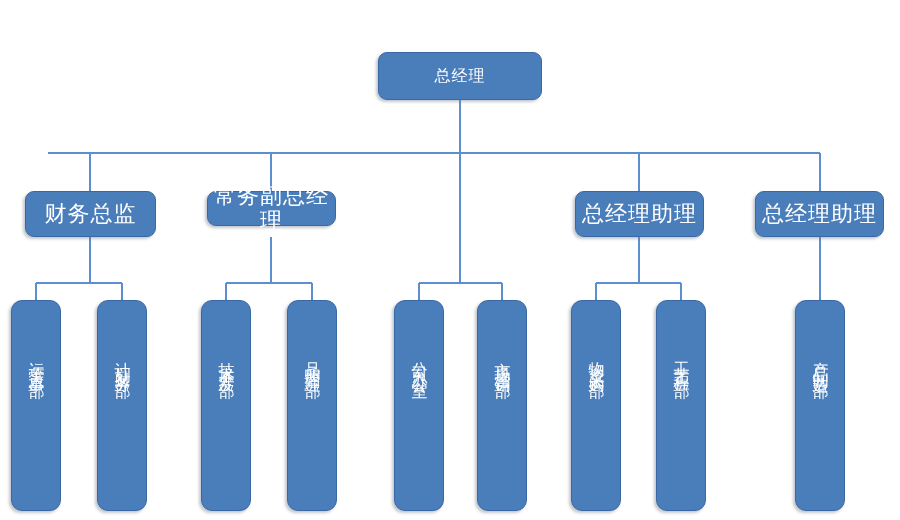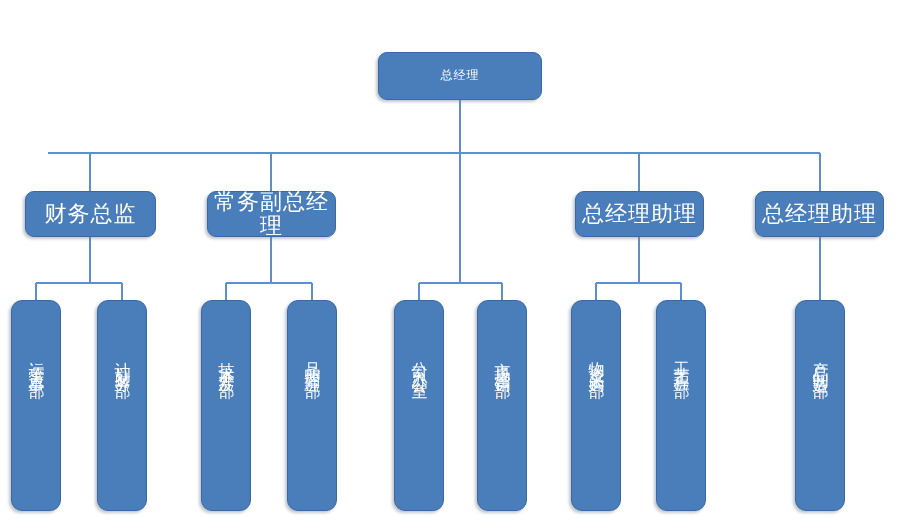--- a/index.html
+++ b/index.html
@@ -52,21 +52,21 @@
     align-items: flex-start;
   }
   .vtext {
     writing-mode: vertical-rl;
     text-orientation: upright;
     letter-spacing: 5px;
     white-space: nowrap;
     display: block;
   }
   .node-root {
-    font-size: 12px;
+    font-size: 16px;
   }
 </style>
 </head>
 <body>
 
 <div id="org-chart">
 
   <svg id="connector-layer" width="900" height="520" viewBox="0 0 900 520" xmlns="http://www.w3.org/2000/svg">
     <g stroke="#5b8fd0" stroke-width="1.2" fill="none" shape-rendering="crispEdges">
 
@@ -105,21 +105,21 @@
   </svg>
 
   <div class="node node-horizontal node-root" style="left:378px; top:52px; width:164px; height:48px;">
     <span>总经理</span>
   </div>
 
   <div class="node node-horizontal" style="left:25px; top:191px; width:131px; height:46px;">
     <span>财务总监</span>
   </div>
 
-  <div class="node node-horizontal" style="left:207px; top:191px; width:129px; height:46px;">
+  <div class="node node-horizontal" style="left:207px; top:191px; width:129px; height:35px;">
     <span>常务副总经理</span>
   </div>
 
   <div class="node node-horizontal" style="left:575px; top:191px; width:129px; height:46px;">
     <span>总经理助理</span>
   </div>
 
   <div class="node node-horizontal" style="left:755px; top:191px; width:129px; height:46px;">
     <span>总经理助理</span>
   </div>

